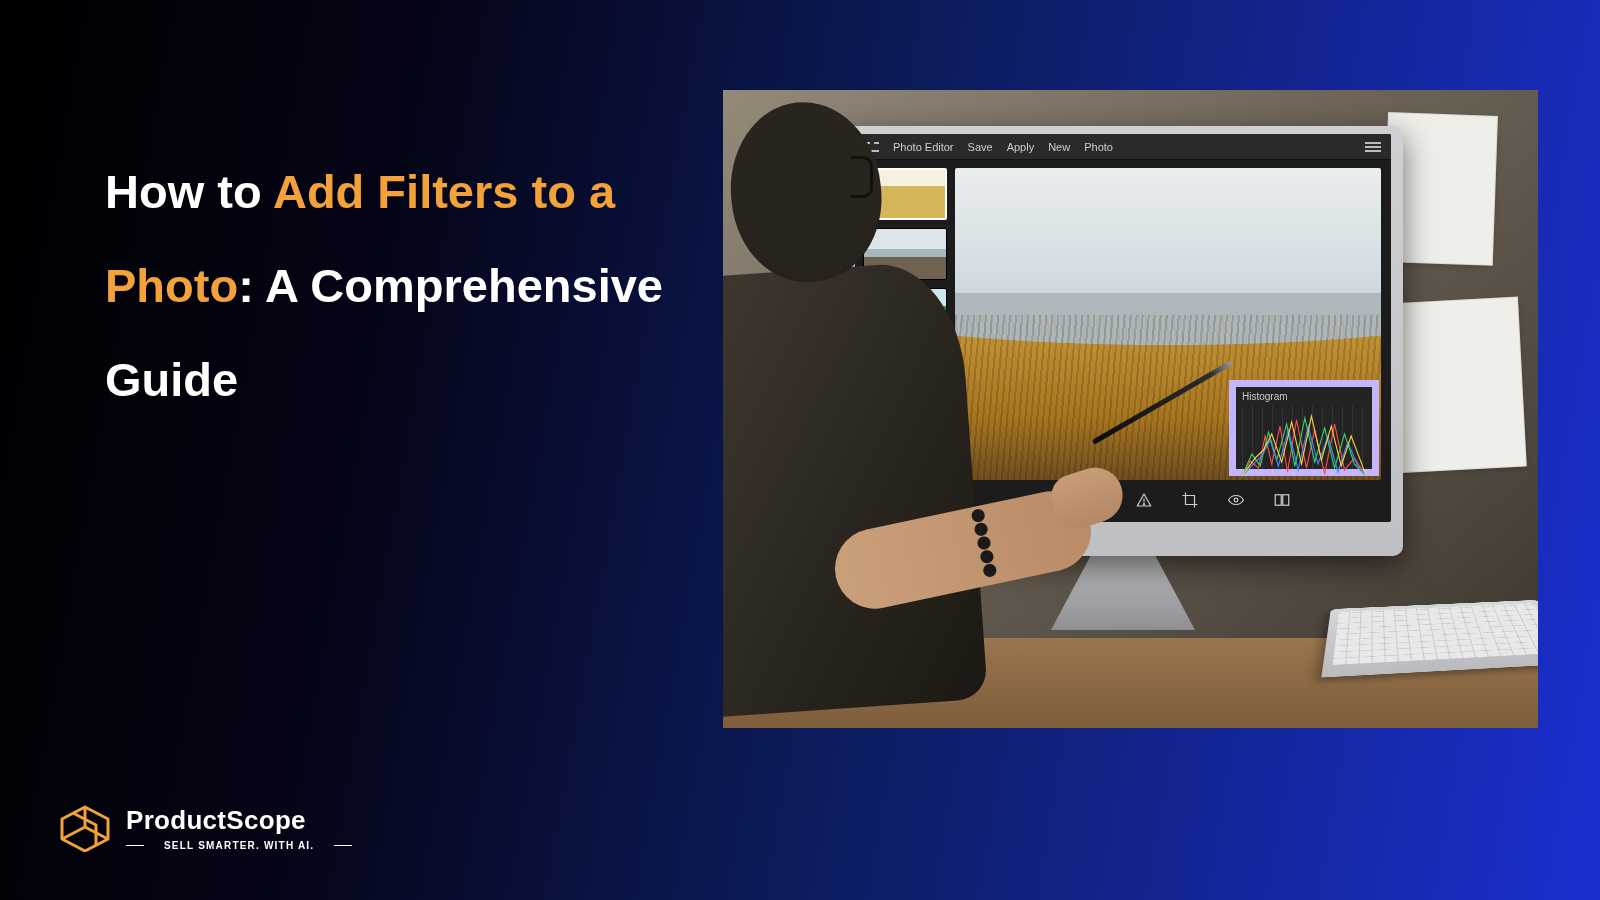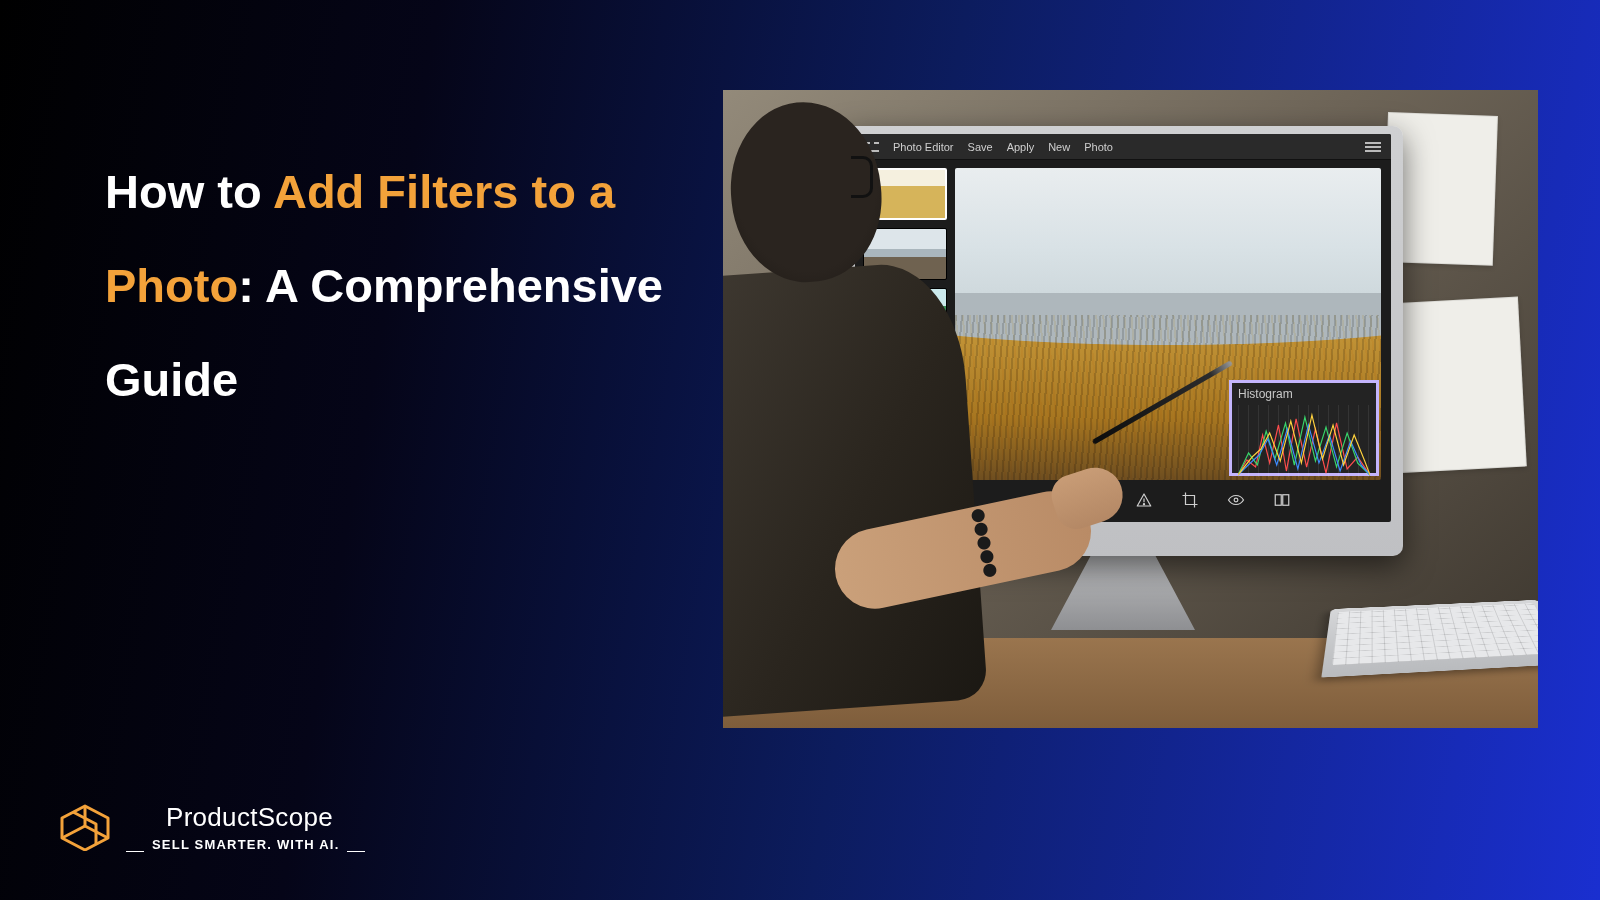--- a/index.html
+++ b/index.html
@@ -31,24 +31,24 @@
     display: flex;
     align-items: center;
     gap: 14px;
     color: #ffffff;
   }
   .logo-mark {
     width: 54px; height: 48px;
     position: relative;
   }
   .logo-text { display: flex; flex-direction: column; gap: 4px; }
-  .logo-text .brand { font-weight: 400; font-size: 26px; letter-spacing: 0.3px; margin-left: 40px; }
+  .logo-text .brand { font-weight: 700; font-size: 26px; letter-spacing: 0.3px; }
   .logo-text .tag-row {
-    display: flex; align-items: flex-end; gap: 8px;
-    font-size: 13px; letter-spacing: 1.2px; font-weight: 600;
+    display: flex; align-items: center; gap: 20px;
+    font-size: 10px; letter-spacing: 1.2px; font-weight: 600;
   }
   .logo-text .tag-row .rule { flex: 0 0 18px; height: 1px; background: #fff; }
 
   
   .scene {
     position: absolute;
     right: 62px;
     top: 90px;
     width: 815px;
     height: 638px;
@@ -172,23 +172,23 @@
     content: ""; position: absolute; inset: 47% 0 0 0;
     background:
       repeating-linear-gradient(95deg, rgba(0,0,0,.15) 0 2px, transparent 2px 6px),
       repeating-linear-gradient(85deg, rgba(255,220,140,.25) 0 2px, transparent 2px 7px);
     mix-blend-mode: multiply;
   }
 
   .histogram {
     position: absolute; right: 12px; bottom: 46px;
     width: 150px; height: 96px;
-    background: #232323; border: 3px solid #c4b5fd;
+    background: #232323; border: 7px solid #c4b5fd;
     padding: 4px 6px 6px;
-    font-size: 12px; color: #c9c9c9;
+    font-size: 10px; color: #c9c9c9;
   }
   .histogram .plot {
     margin-top: 4px; height: 72px; width: 100%;
     background:
       linear-gradient(90deg, rgba(255,255,255,.08) 0 1px, transparent 1px) 0 0/10px 100%;
     position: relative; overflow: hidden;
   }
   .histogram .plot svg { position: absolute; inset: 0; width: 100%; height: 100%; }
 
   .toolbar {

